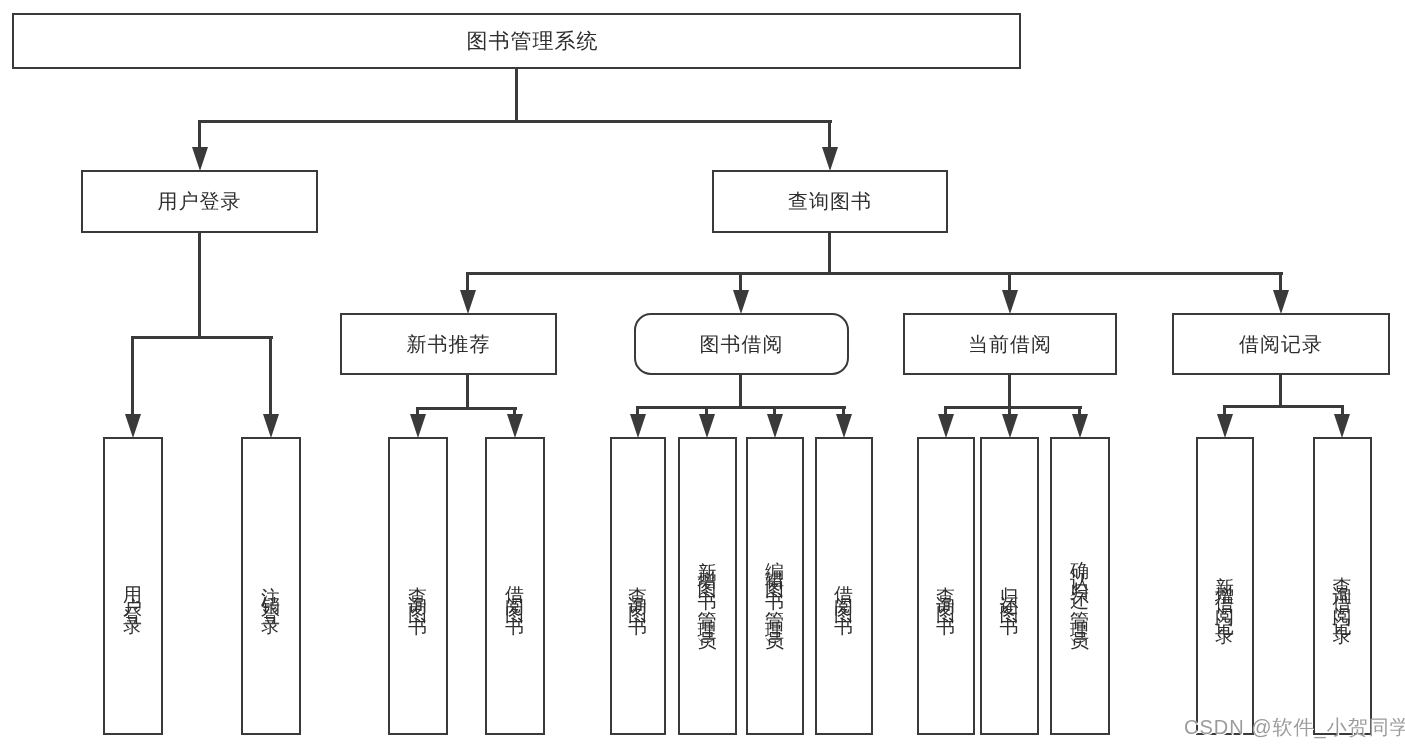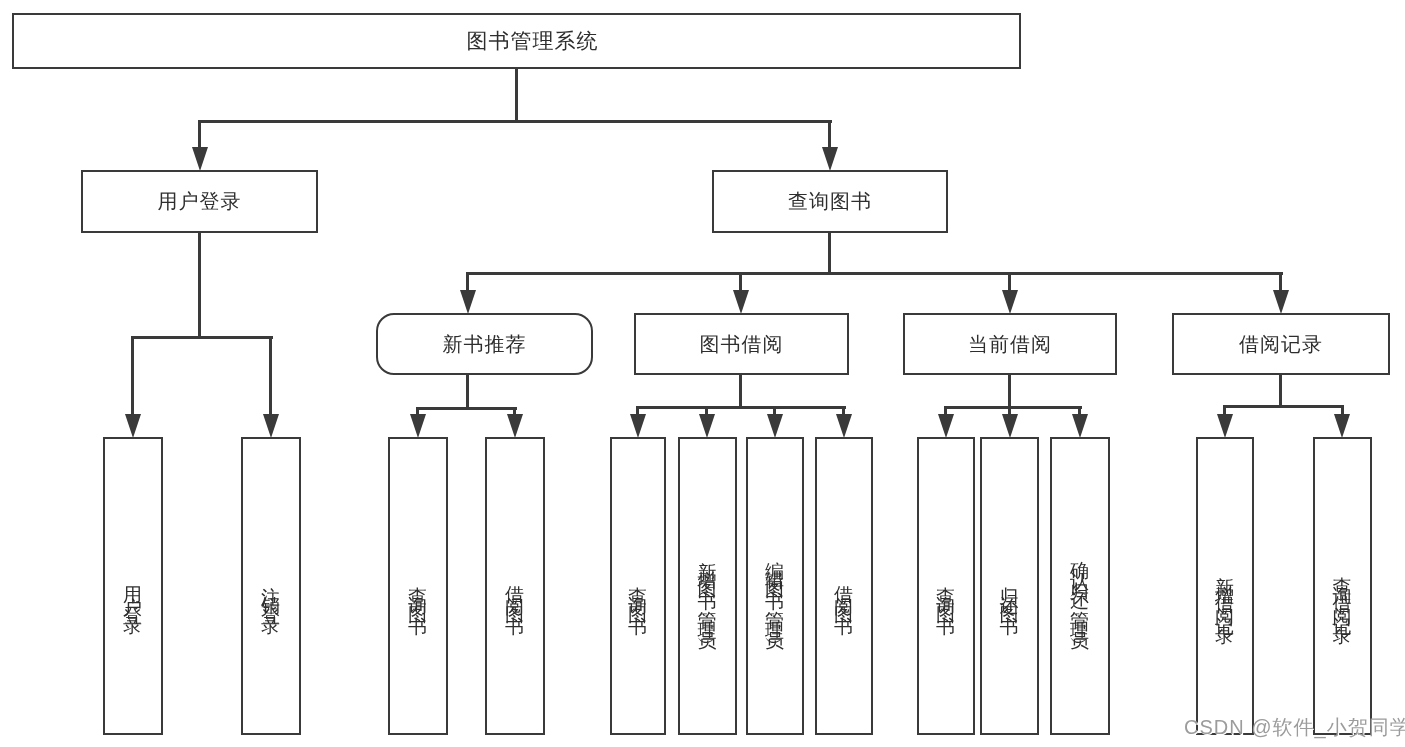--- a/index.html
+++ b/index.html
@@ -88,22 +88,22 @@
   <div class="hl" style="left:467px;top:272px;width:816px;"></div>
   <div class="vl" style="left:466px;top:272px;height:22px;"></div>
   <div class="arrow" style="left:460px;top:290px;"></div>
   <div class="vl" style="left:739px;top:272px;height:22px;"></div>
   <div class="arrow" style="left:733px;top:290px;"></div>
   <div class="vl" style="left:1008px;top:272px;height:22px;"></div>
   <div class="arrow" style="left:1002px;top:290px;"></div>
   <div class="vl" style="left:1279px;top:272px;height:22px;"></div>
   <div class="arrow" style="left:1273px;top:290px;"></div>
 
-  <div class="box hbox" style="left:376px;top:313px;width:217px;height:62px;border-radius:18px;">新书推荐</div>
-  <div class="box hbox" style="left:634px;top:313px;width:215px;height:62px;">图书借阅</div>
+  <div class="box hbox" style="left:340px;top:313px;width:217px;height:62px;">新书推荐</div>
+  <div class="box hbox" style="left:634px;top:313px;width:215px;height:62px;border-radius:17px;">图书借阅</div>
   <div class="box hbox" style="left:903px;top:313px;width:214px;height:62px;">当前借阅</div>
   <div class="box hbox" style="left:1172px;top:313px;width:218px;height:62px;">借阅记录</div>
 
   <div class="vl" style="left:466px;top:375px;height:32px;"></div>
   <div class="hl" style="left:416px;top:407px;width:101px;"></div>
   <div class="vl" style="left:416px;top:407px;height:10px;"></div>
   <div class="arrow" style="left:410px;top:414px;"></div>
   <div class="vl" style="left:513px;top:407px;height:10px;"></div>
   <div class="arrow" style="left:507px;top:414px;"></div>
 

